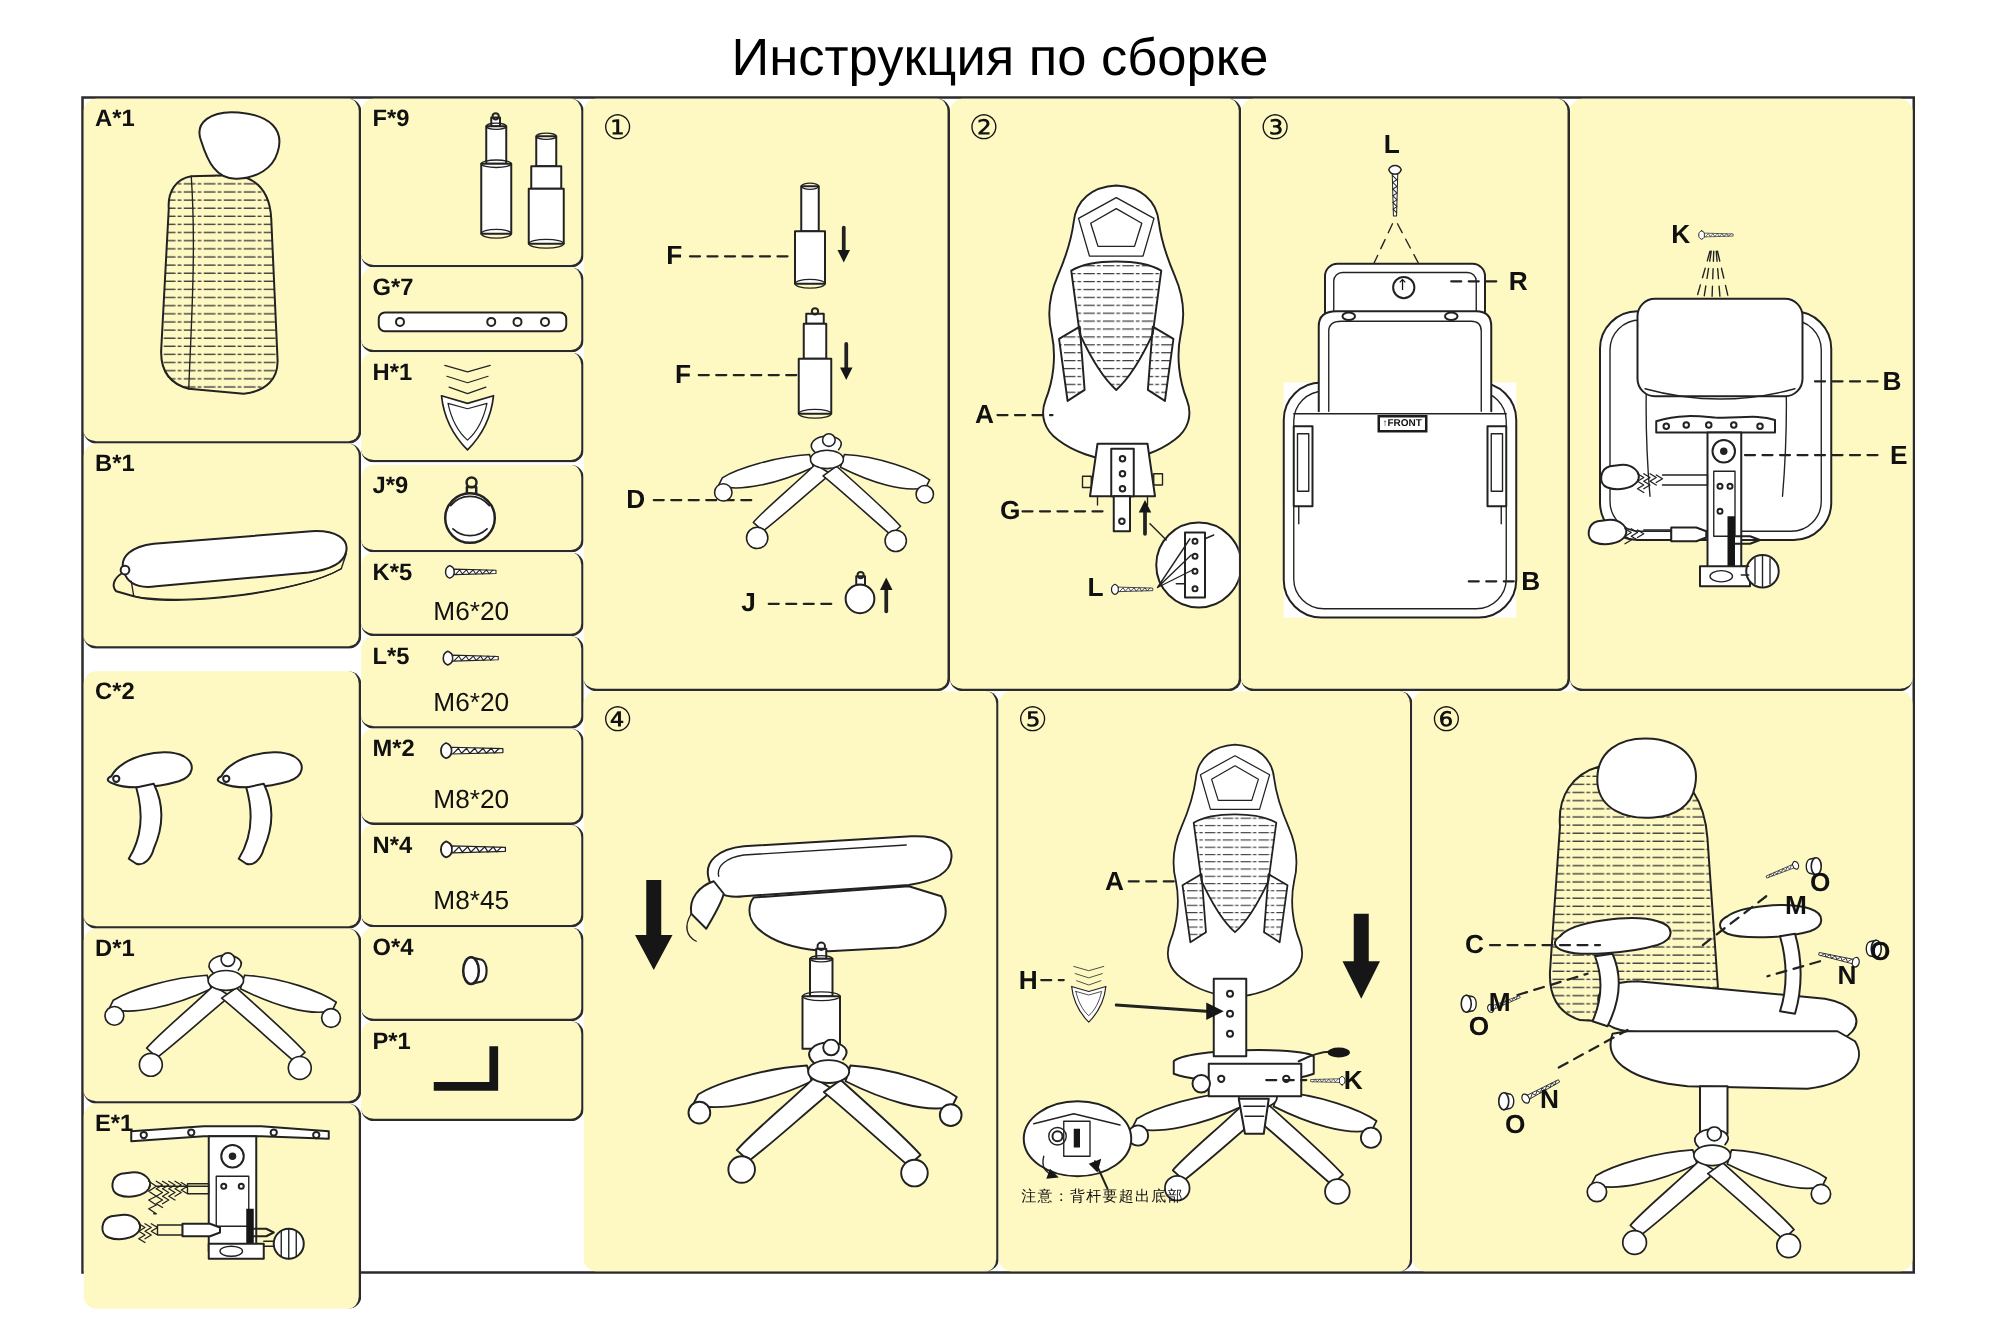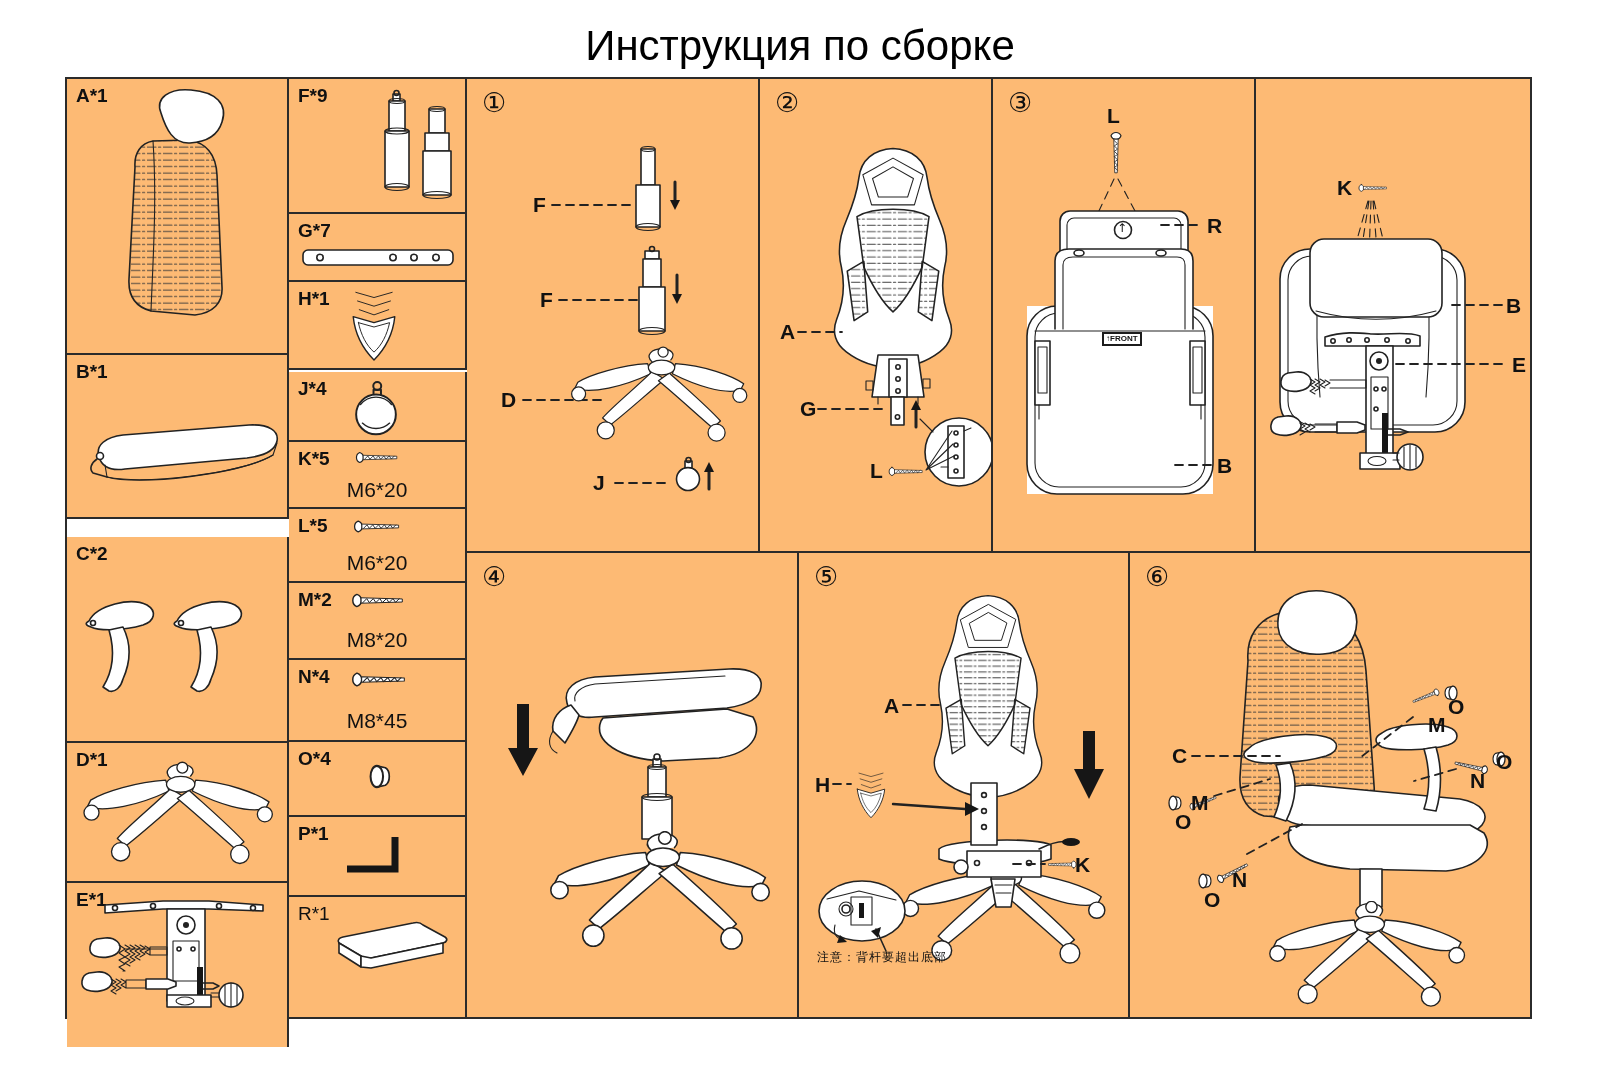--- a/index.html
+++ b/index.html
@@ -3,21 +3,21 @@
 <meta charset="utf-8">
 <style>
   html,body{margin:0;padding:0;background:#fff;}
   .page{position:relative;width:1600px;height:1068px;background:#fff;overflow:hidden;
         font-family:"Liberation Sans",sans-serif;color:#111;}
   .title{position:absolute;left:0;right:0;top:22px;text-align:center;
          font-size:42px;letter-spacing:0;color:#000;}
   .sheet{position:absolute;left:65px;top:77px;width:1463px;height:938px;
          border:2.5px solid #2b2b2b;box-sizing:content-box;}
   .cell{position:absolute;border-right:2px solid #2b2b2b;border-bottom:2px solid #2b2b2b;
-        box-sizing:border-box;background:#fdba74;}
+        box-sizing:border-box;background:#fef9c3;border-radius:10px;}
   .nr{border-right:none}.nb{border-bottom:none}
   .cell svg{position:absolute;left:0;top:0;}
   .pid{position:absolute;left:9px;top:7px;font-weight:bold;font-size:19px;line-height:1;}
   .pid.reg{font-weight:400;}
   .spec{position:absolute;left:0;right:0;text-align:center;font-size:21px;line-height:1;}
   .num{position:absolute;left:15px;top:10px;font-size:27px;line-height:1;
        font-family:"DejaVu Sans",sans-serif;}
   .lbl{position:absolute;font-weight:bold;font-size:21px;line-height:1;}
   .note{position:absolute;font-size:12px;letter-spacing:1px;white-space:nowrap;}
   .frontbox{position:absolute;border:2px solid #1c1c1c;font-size:8px;font-weight:bold;
@@ -192,21 +192,21 @@
     </div>
 
     <div class="cell" style="left:222px;top:203px;width:178px;height:88px">
       <span class="pid">H*1</span>
       <svg class="art" width="176" height="88">
         <use href="#s-cone" x="52" y="6" width="66" height="78"></use>
       </svg>
     </div>
 
     <div class="cell" style="left:222px;top:293px;width:178px;height:70px">
-      <span class="pid">J*4</span>
+      <span class="pid">J*9</span>
       <svg class="art" width="176" height="68">
         <use href="#s-caster" x="62" y="4" width="50" height="62"></use>
       </svg>
     </div>
 
     <div class="cell" style="left:222px;top:363px;width:178px;height:67px">
       <span class="pid">K*5</span>
       <svg class="art" width="176" height="65">
         <use href="#s-screw" x="66" y="8" width="44" height="15"></use>
       </svg>
@@ -244,28 +244,20 @@
       </svg>
     </div>
 
     <div class="cell" style="left:222px;top:738px;width:178px;height:80px">
       <span class="pid">P*1</span>
       <svg class="art" width="176" height="78">
         <path d="M58,52 L106,52 L106,20" style="stroke-width:7;stroke:#151515;stroke-linecap:butt;stroke-linejoin:miter"></path>
       </svg>
     </div>
 
-    <div class="cell nb" style="left:222px;top:818px;width:178px;height:120px">
-      <span class="pid reg">R*1</span>
-      <svg class="art" width="176" height="118">
-        <path class="f" d="M50,46 C48,43 50,41 54,40 L124,26 C128,25 132,26 134,28 L156,40 C159,42 158,45 154,46 L82,61 C78,62 74,61 72,59 Z"></path>
-        <path class="f" d="M50,46 L50,56 L72,70 L72,59 Z"></path>
-        <path class="f" d="M72,59 L82,61 L154,46 L154,56 L82,71 L72,70 Z"></path>
-      </svg>
-    </div>
 
     <div class="cell" style="left:400px;top:0;width:293px;height:474px">
       <span class="num">①</span>
       <svg class="art" width="291" height="472">
         <line class="dash" x1="85" y1="126" x2="163" y2="126"></line>
         <path class="f" d="M174,70 h14 v36 h-14 z"></path>
           <ellipse class="thin" cx="181" cy="70" rx="7" ry="2.5"></ellipse>
         <path class="f" d="M169,106 h24 v42 h-24 z"></path>
           <ellipse class="thin" cx="181" cy="148" rx="12" ry="3.5"></ellipse>
         <line class="thick" x1="208" y1="103" x2="208" y2="122"></line>

